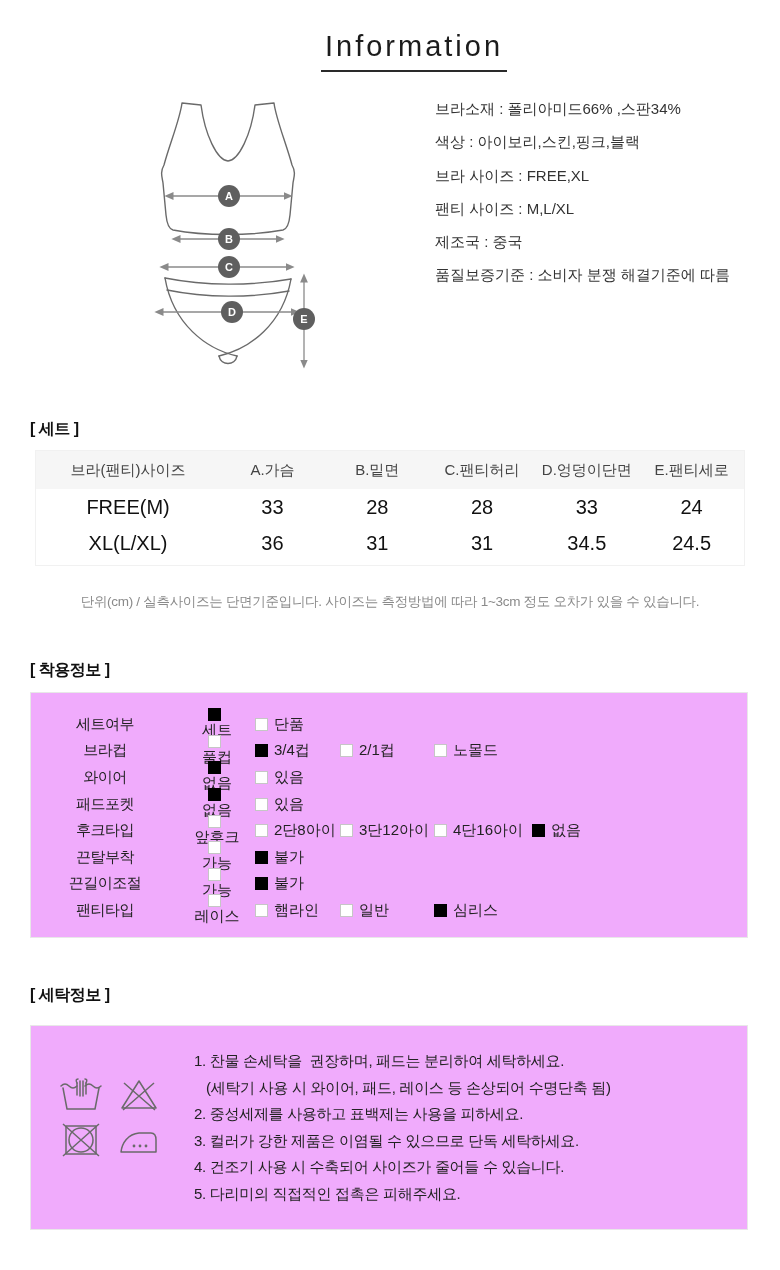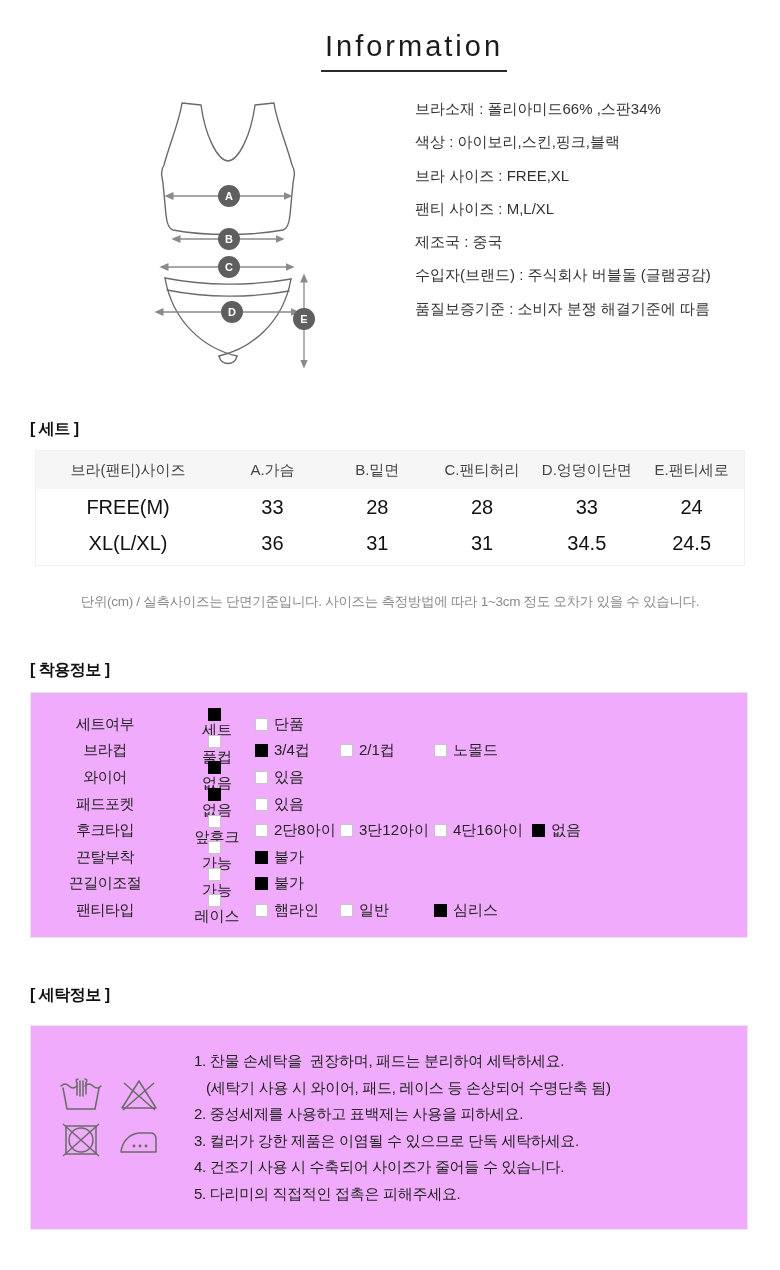--- a/index.html
+++ b/index.html
@@ -11,21 +11,21 @@
   }
   
   .title-wrap { position:absolute; top:30px; left:0; width:100%; text-align:center;margin-left:24px; }
   .title {
     display:inline-block; font-size:29px; font-weight:300; letter-spacing:3px;
     color:#1c1c1c; border-bottom:2px solid #2a2a2a; padding:0 4px 7px 4px;
   }
   
   .diagram { position:absolute; left:140px; top:86px; }
   
-  .info-lines { position:absolute; left:415px; top:92px; font-size:15px; color:#333; }
+  .info-lines { position:absolute; left:435px; top:92px; font-size:15px; color:#333; }
   .info-line { height:33.3px; line-height:33.3px; white-space:pre; }
   
   .sec-heading { position:absolute; left:30px; font-size:16px; font-weight:bold; color:#111; letter-spacing:-0.5px; }
   
   .size-table {
     position:absolute; left:35px; top:450px; width:710px;
     border:1px solid #f1f1f1; background:#fff; padding-bottom:4px;
   }
   .st-row { display:grid; grid-template-columns:26% 14.8% 14.8% 14.8% 14.8% 14.8%; }
   .st-header { background:#f6f6f6; height:38px; }
@@ -114,21 +114,20 @@
       <text x="164" y="237" fill="#fff">E</text>
     </g>
   </svg>
 
   <div class="info-lines" id="info-lines">
       <div class="info-line">브라소재 : 폴리아미드66% ,스판34%</div>
       <div class="info-line">색상 : 아이보리,스킨,핑크,블랙</div>
       <div class="info-line">브라 사이즈 : FREE,XL</div>
       <div class="info-line">팬티 사이즈 : M,L/XL</div>
       <div class="info-line">제조국 : 중국</div>
-      <div class="info-line">수입자(브랜드) : 주식회사 버블돌 (글램공감)</div>
       <div class="info-line">품질보증기준 : 소비자 분쟁 해결기준에 따름</div>
     </div>
 
   <div class="sec-heading" style="top:419px">[ 세트 ]</div>
   <div class="size-table">
     <div class="st-row st-header" id="size-table-header">
         <div class="st-cell">브라(팬티)사이즈</div>
         <div class="st-cell">A.가슴</div>
         <div class="st-cell">B.밑면</div>
         <div class="st-cell">C.팬티허리</div>

